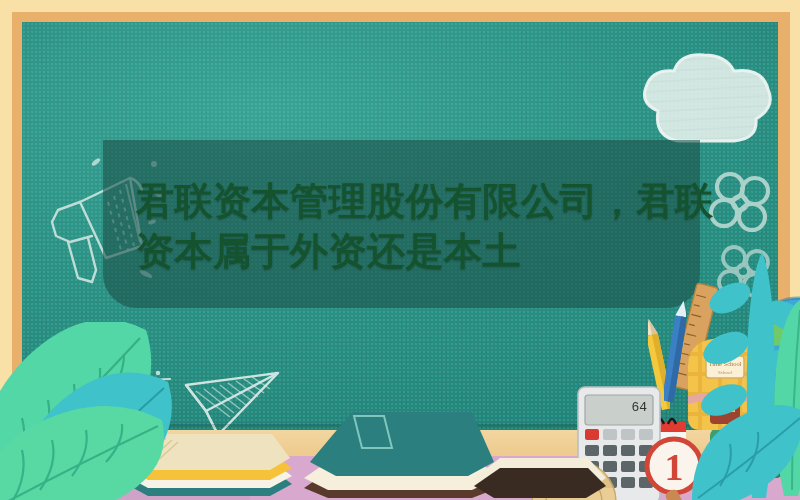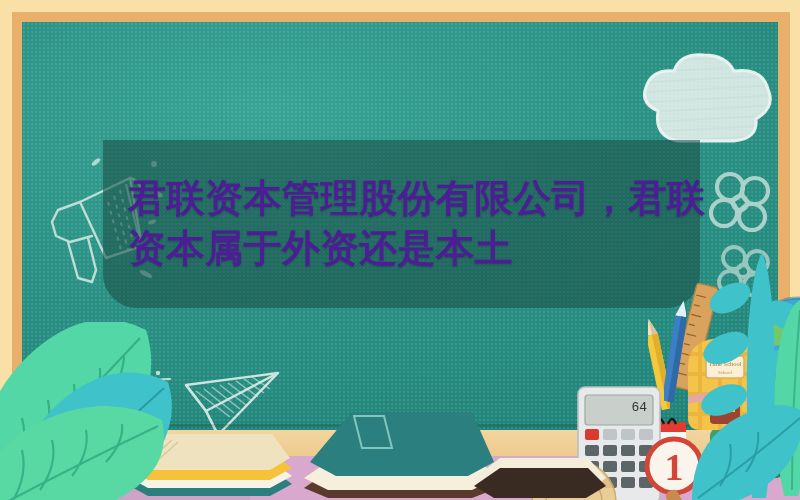--- a/index.html
+++ b/index.html
@@ -42,26 +42,26 @@
   .plane{ left:100px; top:355px; width:195px; height:90px; opacity:.88; }
 
   
   .headline-panel{
     position:absolute; left:103px; top:140px; width:597px; height:168px;
     background:rgba(25,92,82,.52);
     border-radius:0 0 34px 34px;
     backdrop-filter:saturate(.9) brightness(.86);
   }
   .headline{
-    position:absolute; left:128px; top:176px; width:600px;
-    color:#4c1d95;
+    position:absolute; left:136px; top:176px; width:600px;
+    color:#14532d;
     font-size:38px; line-height:1.32; font-weight:bold;
     letter-spacing:.5px;
     text-shadow:0 1px 2px rgba(0,0,0,.22);
-    white-space:pre-wrap; word-break:break-all;font-family:Liberation Mono, monospace;
+    white-space:pre-wrap; word-break:break-all;
   }
 
   
   .desk-ledge{ position:absolute; left:22px; right:22px; bottom:42px; height:28px;
     background:linear-gradient(180deg,#F2D6A0 0%,#EDC98C 100%); }
   .desk-shadow{ position:absolute; left:22px; right:22px; bottom:70px; height:6px;
     background:linear-gradient(180deg,rgba(0,0,0,.18),rgba(0,0,0,0)); }
   .floor{ position:absolute; left:0; right:0; bottom:0; height:44px;
     background:#D9A8CE; }
   .floor-left{ position:absolute; left:0; bottom:0; width:250px; height:44px; background:#CFA3C8; }

